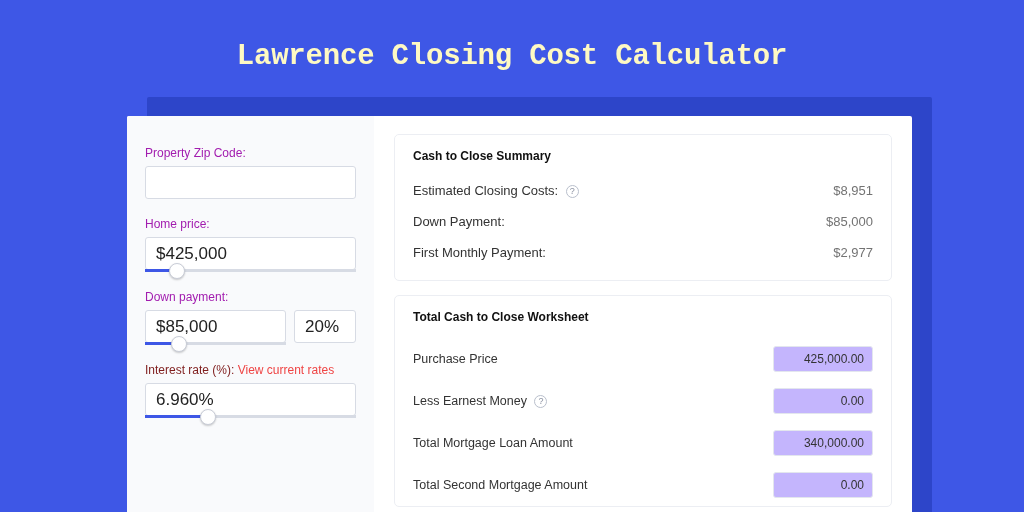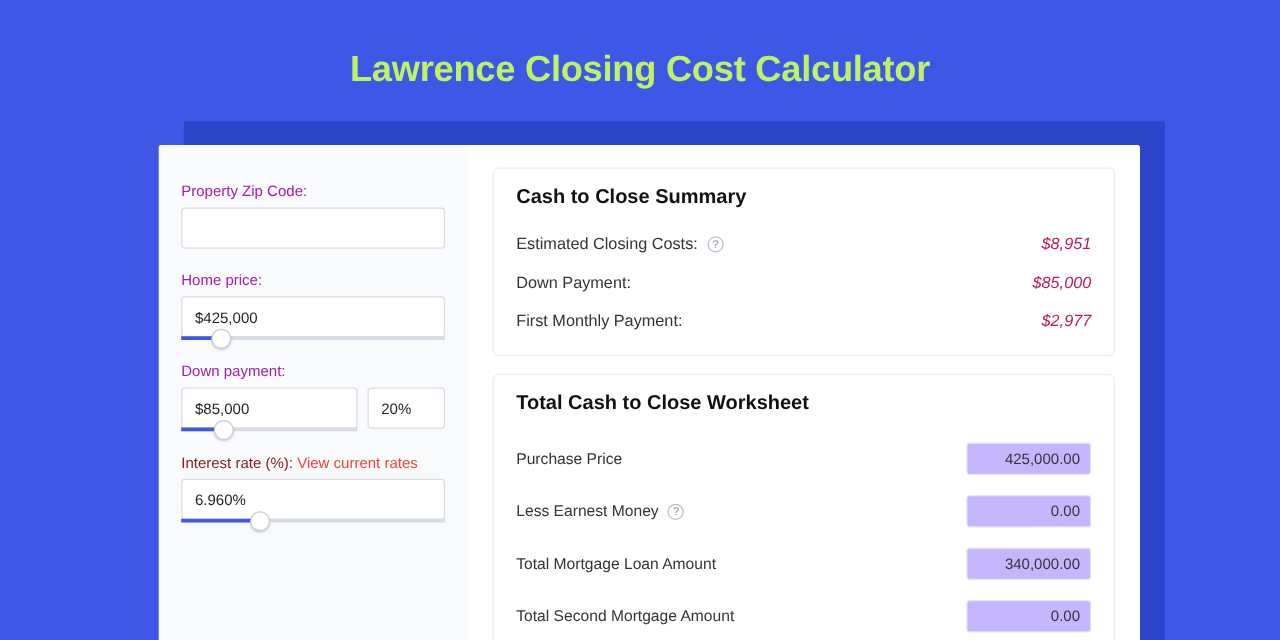--- a/index.html
+++ b/index.html
@@ -4,22 +4,22 @@
 <style>
   * { box-sizing: border-box; margin: 0; padding: 0; }
   html, body { width: 1024px; height: 512px; overflow: hidden; }
   body {
     background: #3e57e6;
     font-family: -apple-system, BlinkMacSystemFont, "Segoe UI", Arial, sans-serif;
     color: #111;
     position: relative;
   }
   .page-title {
-    color: #bef264;
-    font-family: Liberation Sans, sans-serif;
+    color: #fef9c3;
+    font-family: Liberation Mono, monospace;
     font-weight: 700;
     font-size: 29px;
     text-align: center;
     padding-top: 40px;
     letter-spacing: -0.2px;
   }
   .shadow-panel {
     position: absolute;
     left: 147px;
     top: 97px;
@@ -54,21 +54,21 @@
   .label { font-size: 12px; color: #a21caf; margin-bottom: 6px; display: block; }
   .label-inline { font-size: 12px; color: #7f1d1d; }
   .link { color: #ef4444; text-decoration: none; }
   .input {
     width: 100%;
     height: 33px;
     border: 1px solid #d7dbe4;
     border-radius: 3px;
     background: #fff;
     padding: 0 10px;
-    font-size: 12px;
+    font-size: 17px;
     color: #222;
     font-family: inherit;
   }
   .input-row { display: flex; gap: 8px; }
   .input-row .input.small { width: 62px; flex: none; }
   .slider-wrap { position: relative; }
   .slider-track {
     height: 3px;
     background: #d7dbe4;
     margin-top: -1px;
@@ -90,34 +90,34 @@
     transform: translate(-50%, -50%);
   }
 
   .summary-card {
     border: 1px solid #eceef3;
     border-radius: 5px;
     padding: 14px 18px 10px 18px;
     margin-bottom: 14px;
   }
   .section-title {
-    font-size: 16px;
+    font-size: 12px;
     font-weight: 700;
     margin-bottom: 14px;
   }
   .row {
     display: flex;
     justify-content: space-between;
     align-items: center;
     font-size: 13px;
     color: #333;
     padding: 6px 0 10px 0;
   }
   .row .lbl { color: #333; }
-  .row .val { color: #be185d; font-style: italic; }
+  .row .val { color: #737373; }
   .row.bold .lbl, .row.bold .val { font-weight: 700; }
   .help-icon {
     display: inline-flex;
     align-items: center;
     justify-content: center;
     width: 13px; height: 13px;
     border: 1px solid #b9bfcc;
     border-radius: 50%;
     color: #8a90a0;
     font-size: 9px;

